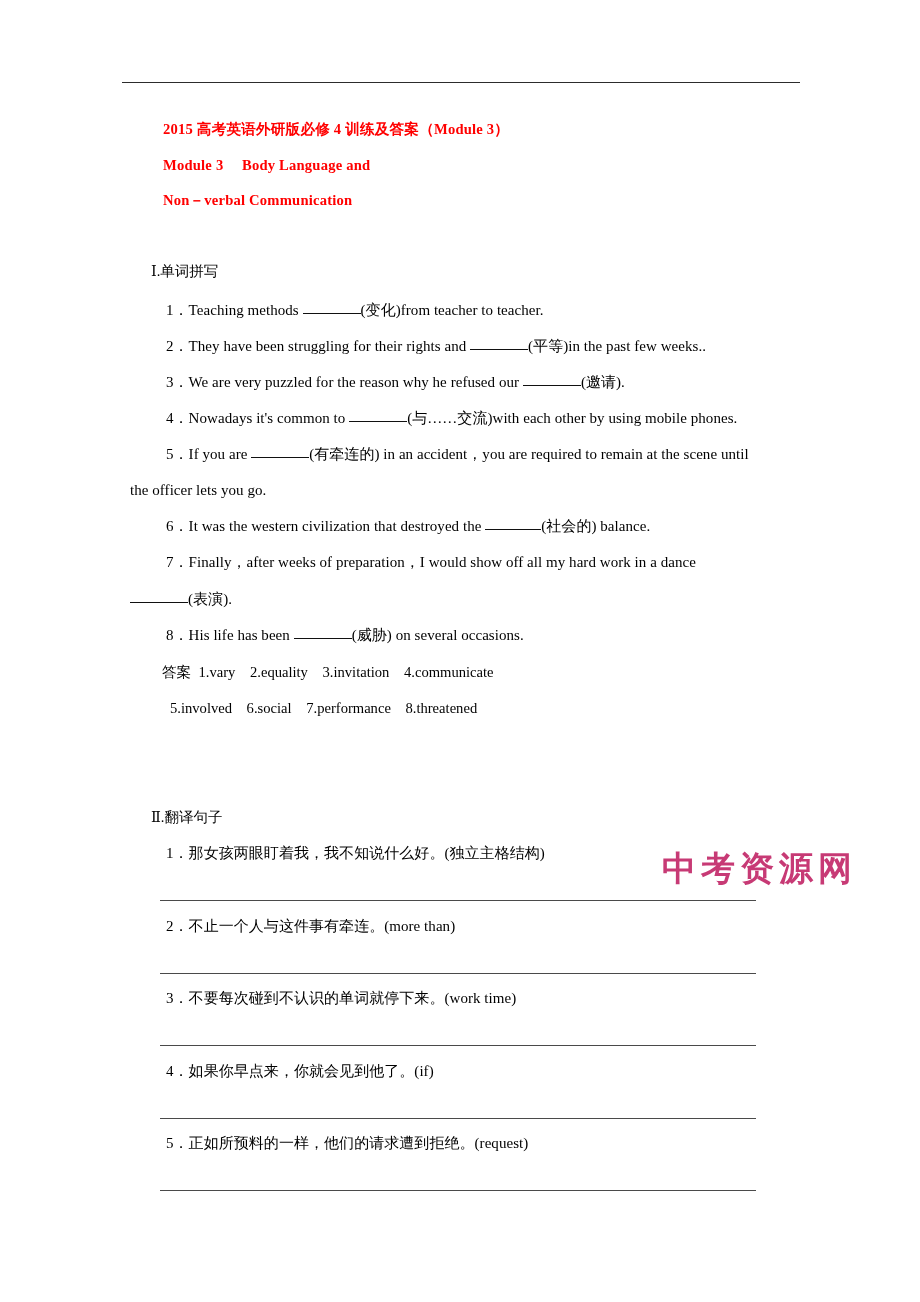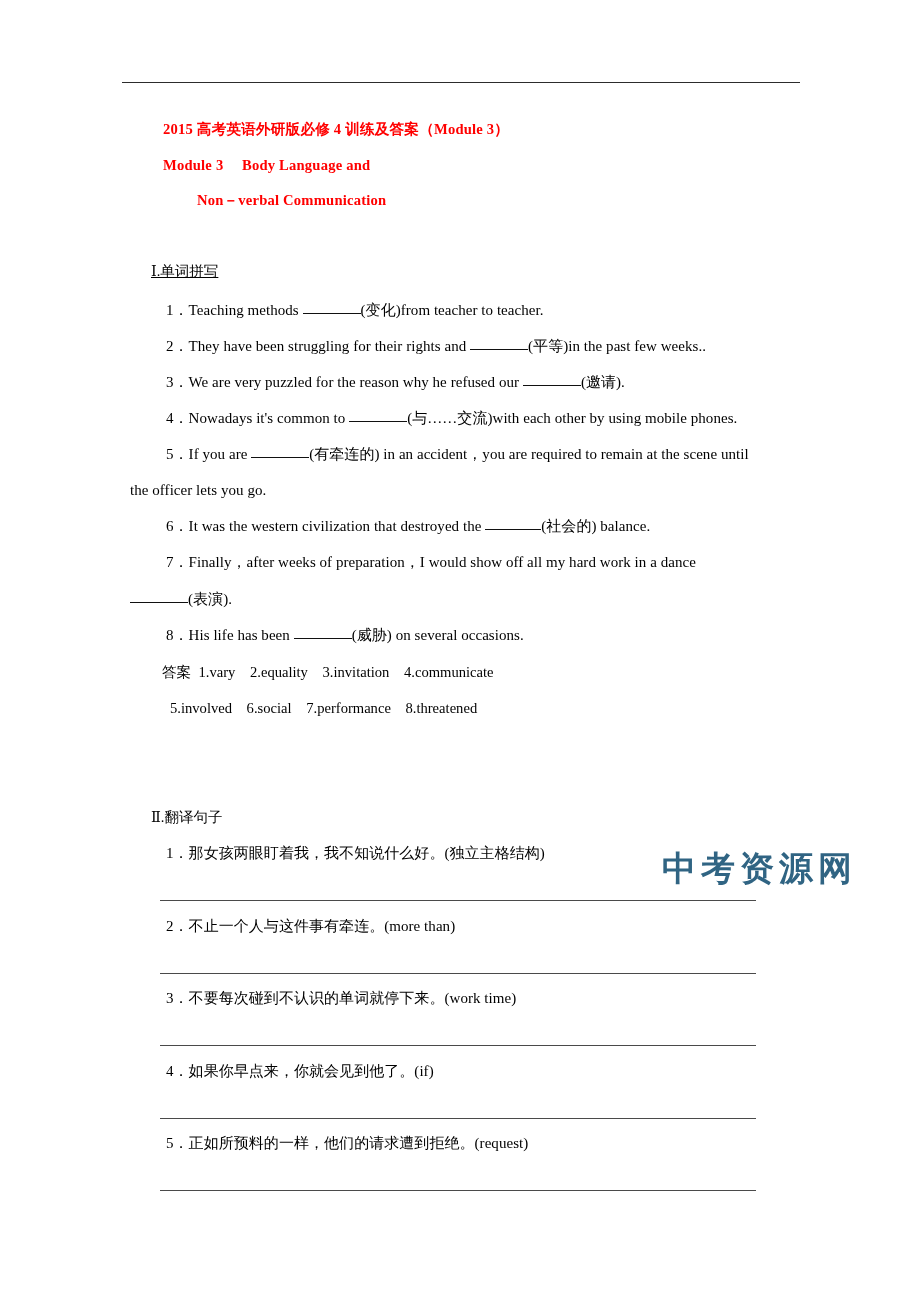--- a/index.html
+++ b/index.html
@@ -43,21 +43,21 @@
   .title-line {
     color: #FF0000;
     font-weight: bold;
     font-size: 14.5px;
     line-height: 35.5px;
     white-space: nowrap;
     letter-spacing: 0.2px;
   }
   .title-line.l1 { font-size: 14.6px; }
   .title-line.l2 { font-size: 14.6px; }
-  .title-line.l3 { font-size: 14.6px; margin-left: 34px; }
+  .title-line.l3 { font-size: 14.6px; }
 
   
   .content {
     position: absolute;
     left: 0;
     top: 0;
     width: 920px;
   }
 
   .section-head {
@@ -107,21 +107,21 @@
   }
 
   
   .watermark {
     position: absolute;
     left: 662px;
     top: 846px;
     font-size: 34px;
     font-weight: bold;
     letter-spacing: 5px;
-    color: #0c4a6e;
+    color: #be185d;
     white-space: nowrap;
     pointer-events: none;
     opacity: 0.85;
     font-family: "DejaVu Sans", sans-serif;
   }
 </style>
 </head>
 <body>
 
 <div class="page">
@@ -131,21 +131,21 @@
   <div class="title-block">
     <div class="title-line l1">2015 高考英语外研版必修 4 训练及答案（Module 3）</div>
     <div class="title-line l2">Module 3　 Body Language and</div>
     <div class="title-line l3">Non－verbal Communication</div>
   </div>
 
   <div class="watermark">中考资源网</div>
 
   <div class="content">
 
-    <div class="section-head" style="left:151px; top:262px;text-decoration:underline;">Ⅰ.单词拼写</div>
+    <div class="section-head" style="left:151px; top:262px;">Ⅰ.单词拼写</div>
 
     <div class="q-line" style="left:166px; top:301px;">
       <span class="q-num">1．</span><span>Teaching methods </span><span class="blank w1"></span><span>(变化)from teacher to teacher.</span>
     </div>
 
     <div class="q-line" style="left:166px; top:337px;text-align:right;">
       <span class="q-num">2．</span><span>They have been struggling for their rights and </span><span class="blank w1"></span><span>(平等)in the past few weeks..</span>
     </div>
 
     <div class="q-line" style="left:166px; top:373px;">

